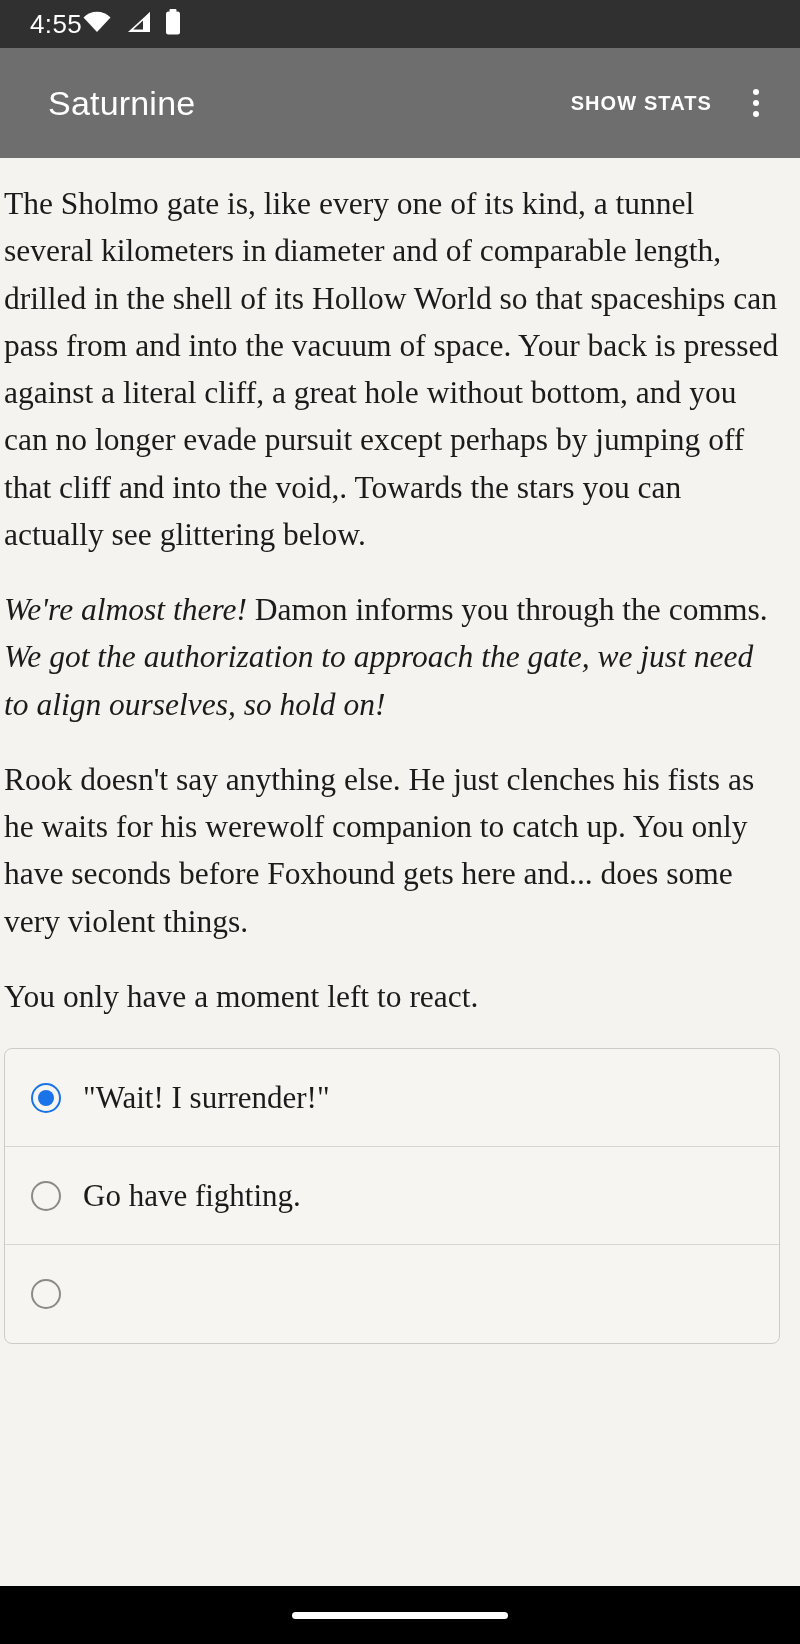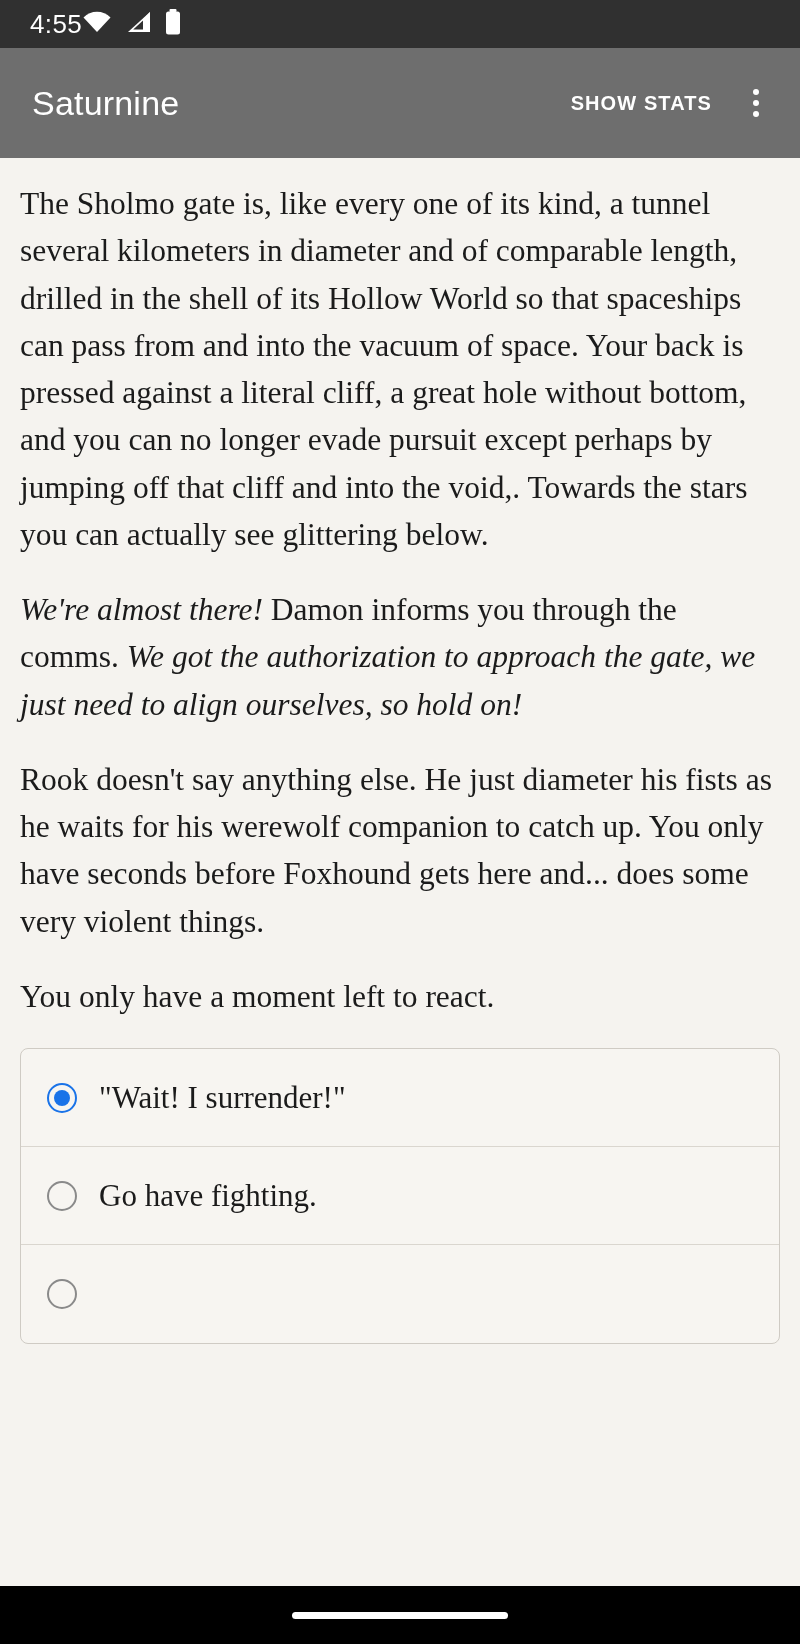--- a/index.html
+++ b/index.html
@@ -53,20 +53,21 @@
     padding: 0 18px 0 32px;
     flex: 0 0 auto;
   }
   .app-title {
     color: #ffffff;
     font-family: "Liberation Sans", sans-serif;
     font-size: 34px;
     font-weight: 400;
     flex: 1 1 auto;
     letter-spacing: 0.2px;
+    margin-left: 16px;
   }
   .app-action {
     color: #ffffff;
     font-family: "Liberation Sans", sans-serif;
     font-size: 20px;
     font-weight: 700;
     letter-spacing: 1.1px;
     padding: 10px 10px;
     cursor: pointer;
   }
@@ -87,21 +88,21 @@
     height: 6px;
     border-radius: 50%;
     background: #ffffff;
   }
 
   
   .content {
     flex: 1 1 auto;
     background: #f5f3ef;
     overflow: hidden;
-    padding: 22px 20px 0 20px;
+    padding: 22px 20px 0 4px;
   }
   .story p {
     font-family: "Liberation Serif", serif;
     font-size: 31.5px;
     line-height: 1.50;
     color: #1b1b1b;
     margin-bottom: 28px;
     text-align: left;
   }
   .story p em { font-style: italic; }
@@ -205,21 +206,21 @@
       <span></span>
       <span></span>
       <span></span>
     </div>
   </div>
 
   <div class="content">
     <div class="story" id="story">
         <p><span>The Sholmo gate is, like every one of its kind, a tunnel several kilometers in diameter and of comparable length, drilled in the shell of its Hollow World so that spaceships can pass from and into the vacuum of space. Your back is pressed against a literal cliff, a great hole without bottom, and you can no longer evade pursuit except perhaps by jumping off that cliff and into the void,. Towards the stars you can actually see glittering below.</span></p>
         <p><em>We're almost there!</em><span> Damon informs you through the comms. </span><em>We got the authorization to approach the gate, we just need to align ourselves, so hold on!</em></p>
-        <p><span>Rook doesn't say anything else. He just diameter his fists as he waits for his werewolf companion to catch up. You only have seconds before Foxhound gets here and... does some very violent things.</span></p>
+        <p><span>Rook doesn't say anything else. He just clenches his fists as he waits for his werewolf companion to catch up. You only have seconds before Foxhound gets here and... does some very violent things.</span></p>
         <p><span>You only have a moment left to react.</span></p>
       </div>
     <div class="choices" id="choices">
         <div class="choice">
           <span class="radio checked"></span>
           <span class="choice-label">"Wait! I surrender!"</span>
         </div>
         <div class="choice">
           <span class="radio"></span>
           <span class="choice-label">Go have fighting.</span>

